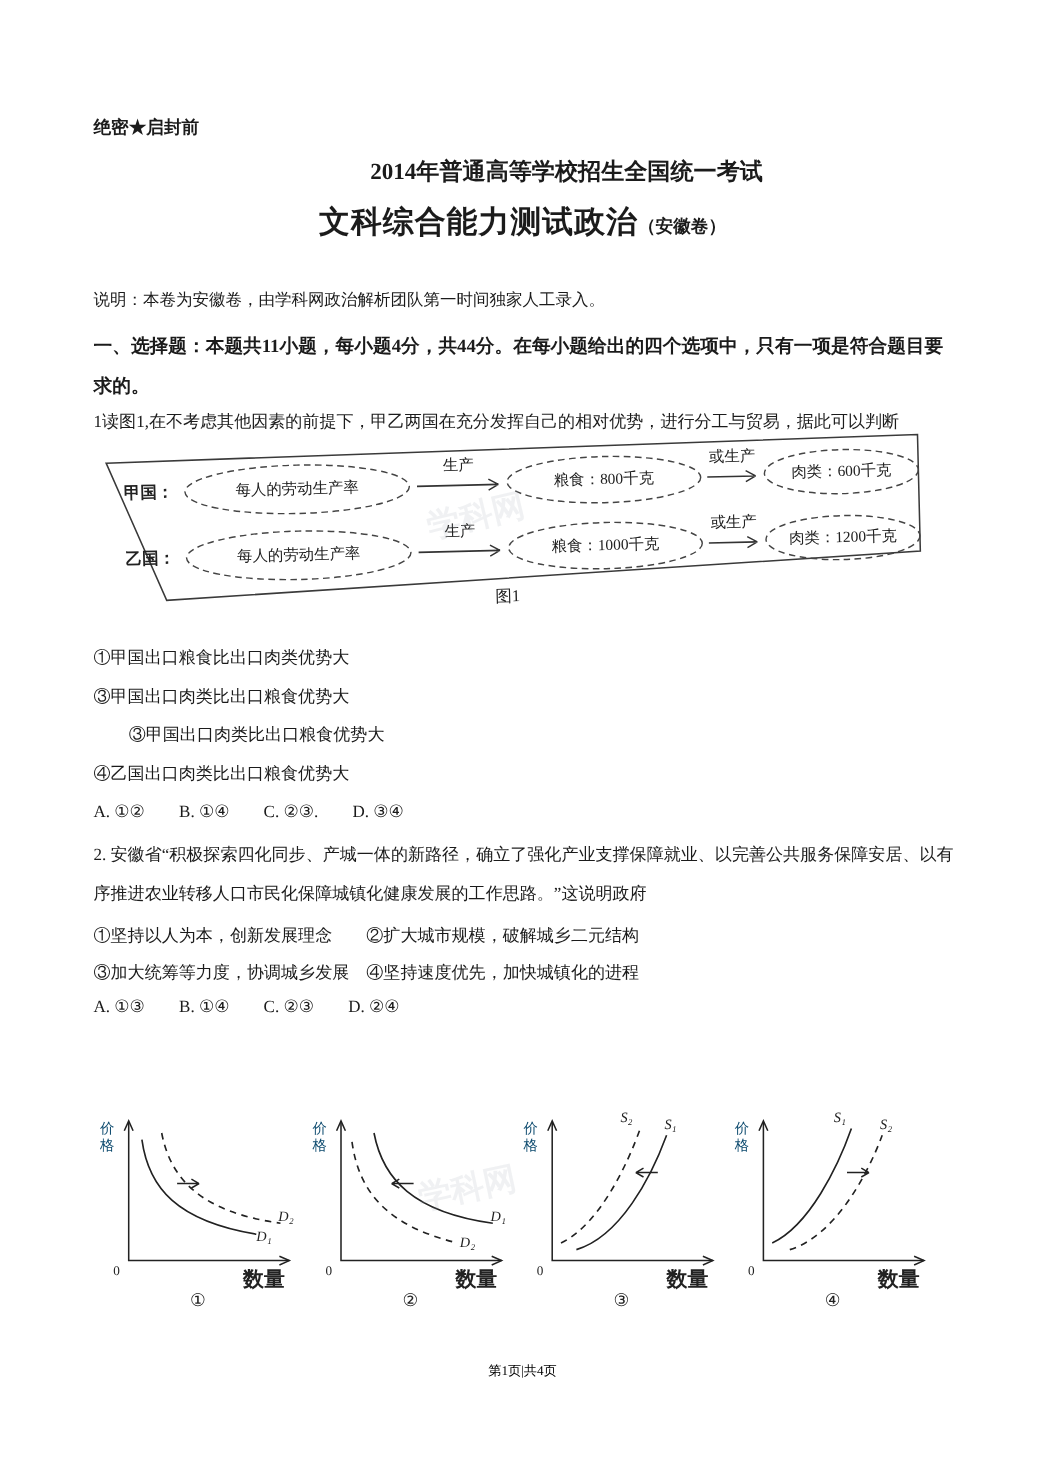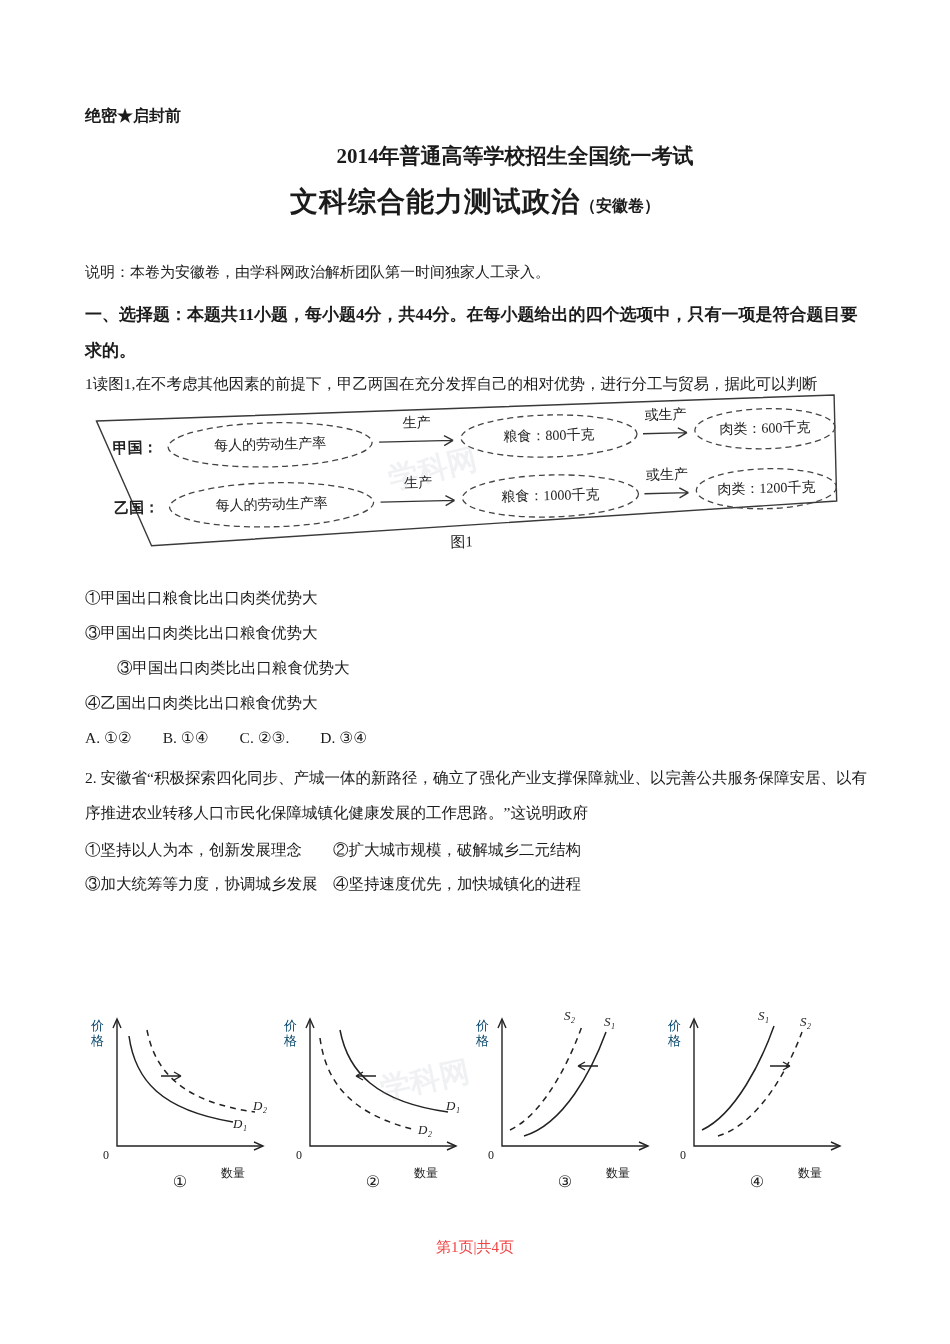--- a/index.html
+++ b/index.html
@@ -11,21 +11,21 @@
   .b{font-weight:bold;}
   .center{left:0;width:100%;text-align:center;}
   .stem{font-size:15.5px;line-height:35px;}
   .opt{font-size:15.5px;white-space:pre-wrap;}
   .ans{font-size:15.5px;white-space:pre-wrap;}
   .fig-text{position:absolute;transform:translate(-50%,-50%);font-size:14px;white-space:nowrap;color:#222;}
   .fig-wrap{transform:rotate(-1.4deg);transform-origin:center center;}
   .graph{position:absolute;width:190px;height:190px;}
   .graph svg{position:absolute;left:0;top:0;}
   .ylab{position:absolute;left:6px;top:10px;width:15px;line-height:15px;word-break:break-all;font-size:13px;font-weight:normal;color:#0c4a6e;}
-  .xlab{position:absolute;left:136px;top:142px;font-size:12px;font-weight:normal;color:#222;margin-top:15px;}
+  .xlab{position:absolute;left:136px;top:142px;font-size:19px;font-weight:bold;color:#222;}
   .olab{position:absolute;left:18px;top:140px;font-size:12px;color:#222;}
   .clab{position:absolute;font-size:13px;font-style:italic;color:#222;white-space:nowrap;}
   .gnum{position:absolute;left:0;top:164px;width:190px;text-align:center;font-size:16px;color:#222;}
   .wm{position:absolute;color:#9aa4ae;opacity:0.14;font-size:30px;font-weight:bold;transform:rotate(-12deg);pointer-events:none;}
   svg path, svg ellipse, svg polygon{vector-effect:non-scaling-stroke;}
 </style>
 </head>
 <body>
 
 <div class="page">
@@ -84,20 +84,21 @@
 
   <div class="abs opt" style="left:85px;top:588px;">①甲国出口粮食比出口肉类优势大</div>
   <div class="abs opt" style="left:85px;top:623px;">③甲国出口肉类比出口粮食优势大</div>
   <div class="abs opt" style="left:85px;top:658px;margin-left:32px;">③甲国出口肉类比出口粮食优势大</div>
   <div class="abs opt" style="left:85px;top:693px;">④乙国出口肉类比出口粮食优势大</div>
   <div class="abs ans" style="left:85px;top:728px;">A. ①②　　B. ①④　　C. ②③.　　D. ③④</div>
 
   <div class="abs stem" style="left:85px;top:760px;width:792px;">2. 安徽省“积极探索四化同步、产城一体的新路径，确立了强化产业支撑保障就业、以完善公共服务保障安居、以有序推进农业转移人口市民化保障城镇化健康发展的工作思路。”这说明政府</div>
   <div class="abs opt" style="left:85px;top:840px;">①坚持以人为本，创新发展理念　　②扩大城市规模，破解城乡二元结构</div>
   <div class="abs opt" style="left:85px;top:874px;">③加大统筹等力度，协调城乡发展　④坚持速度优先，加快城镇化的进程</div>
+  <div class="abs ans" style="left:85px;top:905px;">A. ①③　　B. ①④　　C. ②③　　D. ②④</div>
 
 
   <div class="graph" style="left:85px;top:1008px;">
     <svg width="190" height="160" viewBox="0 0 190 160">
       <path d="M32,12 V138 H178" stroke="#222" stroke-width="1.4" fill="none"></path>
       <path d="M28,20 L32,11 L36,20" stroke="#222" stroke-width="1.4" fill="none"></path>
       <path d="M169,134 L178,138 L169,142" stroke="#222" stroke-width="1.4" fill="none"></path>
       <path d="M44,28 C50,72 76,102 148,114" stroke="#222" stroke-width="1.5" fill="none"></path>
       <path d="M62,22 C70,64 98,94 170,104" stroke="#222" stroke-width="1.5" fill="none" stroke-dasharray="6 5"></path>
       <path d="M76,68 H96 M96,68 l-7,-4 M96,68 l-7,4" stroke="#222" stroke-width="1.4" fill="none"></path>
@@ -156,15 +157,15 @@
     <div class="ylab">价格</div>
     <div class="xlab">数量</div>
     <div class="olab">0</div>
     <div class="clab" style="left:96px;top:0px;">S₁</div>
     <div class="clab" style="left:138px;top:6px;">S₂</div>
     <div class="gnum">④</div>
   </div>
 
   <div class="wm" style="left:380px;top:1060px;">学科网</div>
 
-  <div class="abs center" style="top:1238px;font-size:15px;color:#ef4444;">第1页|共4页</div>
+  <div class="abs center" style="top:1238px;font-size:12px;color:#000000;">第1页|共4页</div>
 
 </div>
 
 </body></html>

